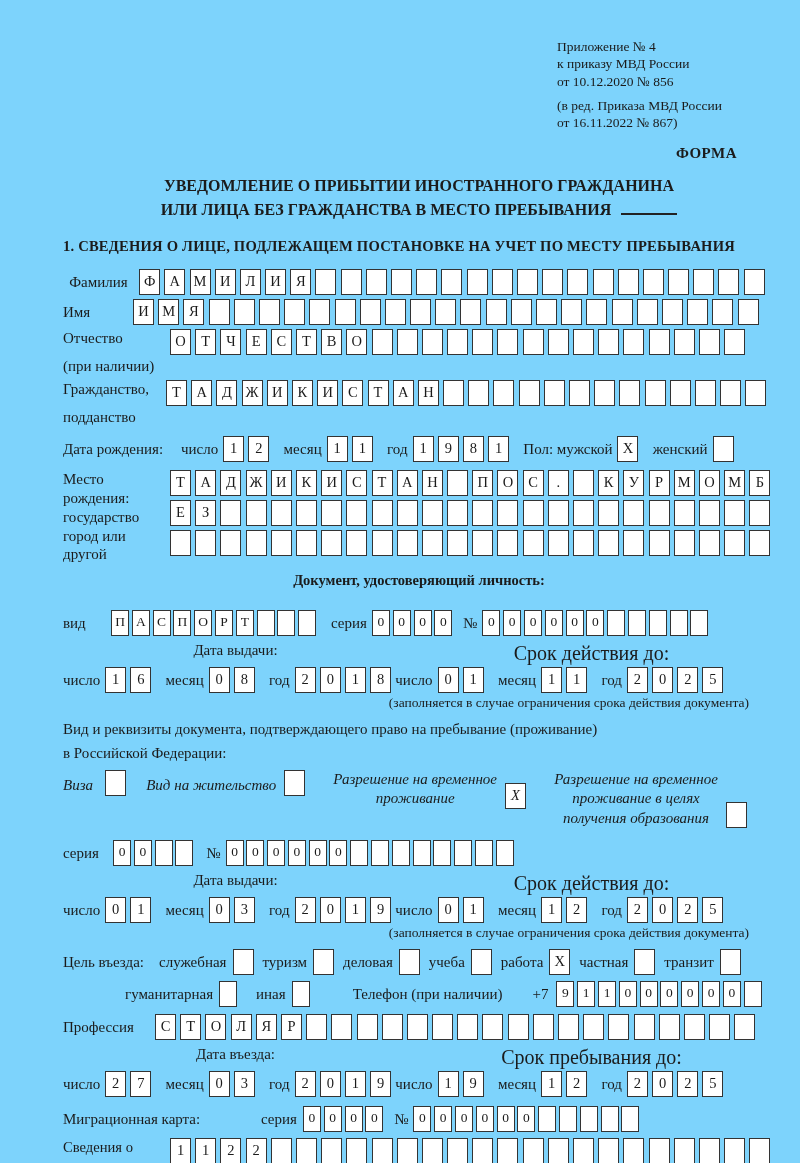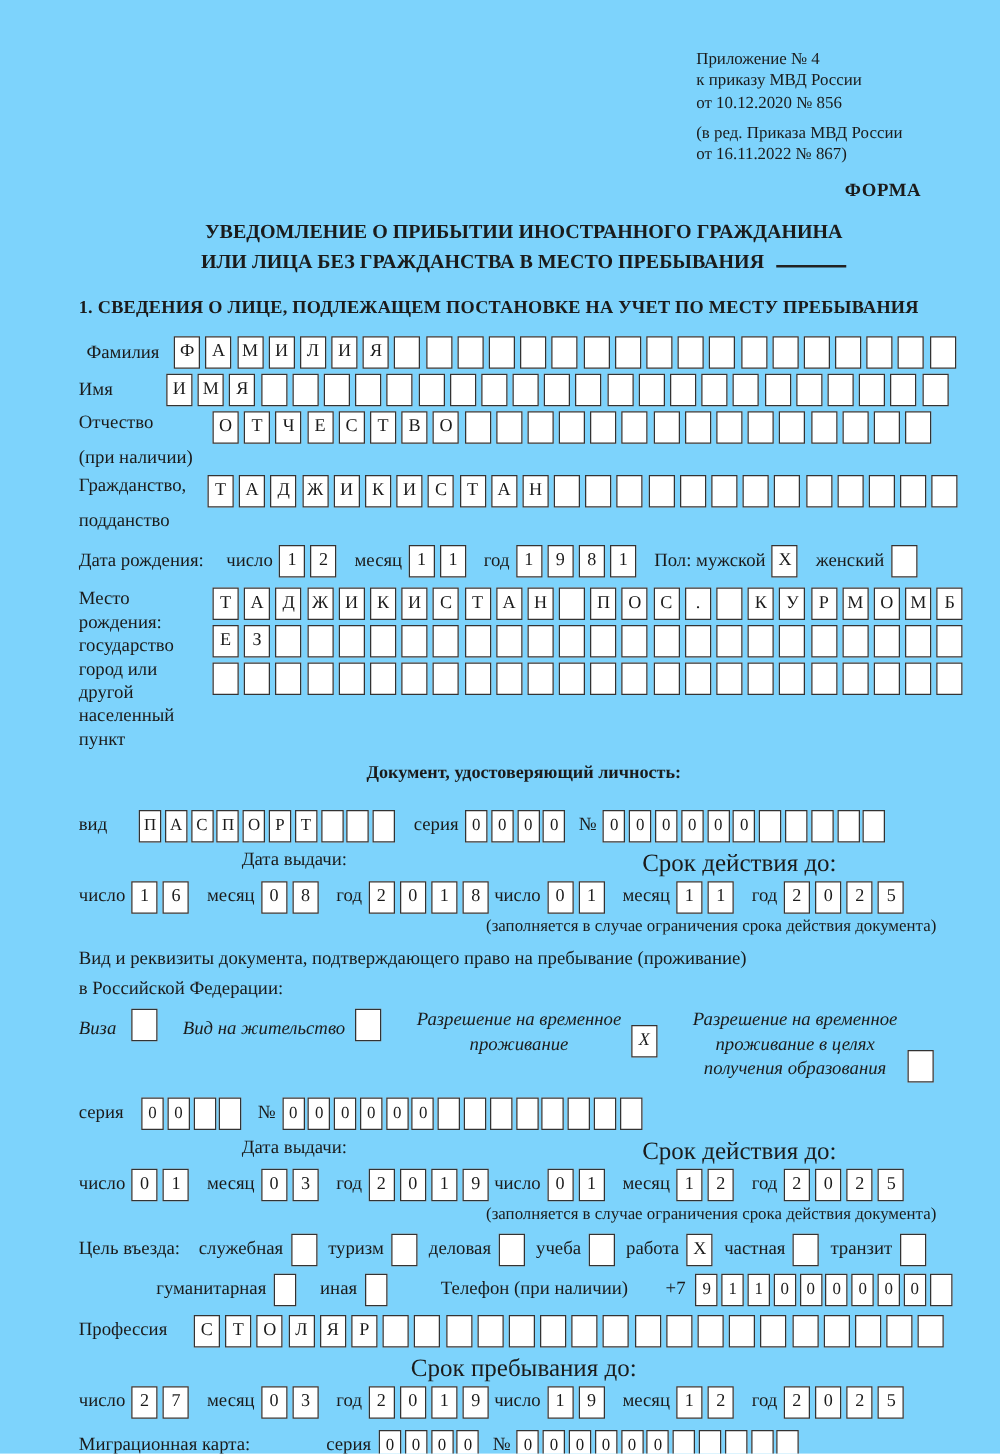--- a/index.html
+++ b/index.html
@@ -237,21 +237,20 @@
     <span class="boxes">
         <span class="box"></span>
       </span>
   </div>
 
   <div class="row top" style="margin-top:8px;">
     <span class="lbl w107">
       <div>Место рождения:</div>
       <div>государство</div>
       <div>город или другой</div>
-      <div>населенный пункт</div>
     </span>
     <span class="stack">
       <span class="row">
           <span class="boxes">
             <span class="box">Т</span>
             <span class="box">А</span>
             <span class="box">Д</span>
             <span class="box">Ж</span>
             <span class="box">И</span>
             <span class="box">К</span>
@@ -631,20 +630,21 @@
         <span class="box"></span>
         <span class="box"></span>
         <span class="box"></span>
         <span class="box"></span>
         <span class="box"></span>
         <span class="box"></span>
       </span>
   </div>
 
   <div class="caps">
+    <span class="cap-left">Дата въезда:</span>
     <span class="cap-right">Срок пребывания до:</span>
   </div>
   <div class="date-row">
     <span class="dgroup">
       <span class="dlbl">число</span>
       <span class="boxes">
           <span class="box">2</span>
           <span class="box">7</span>
         </span>
       <span class="dlbl gap">месяц</span>

